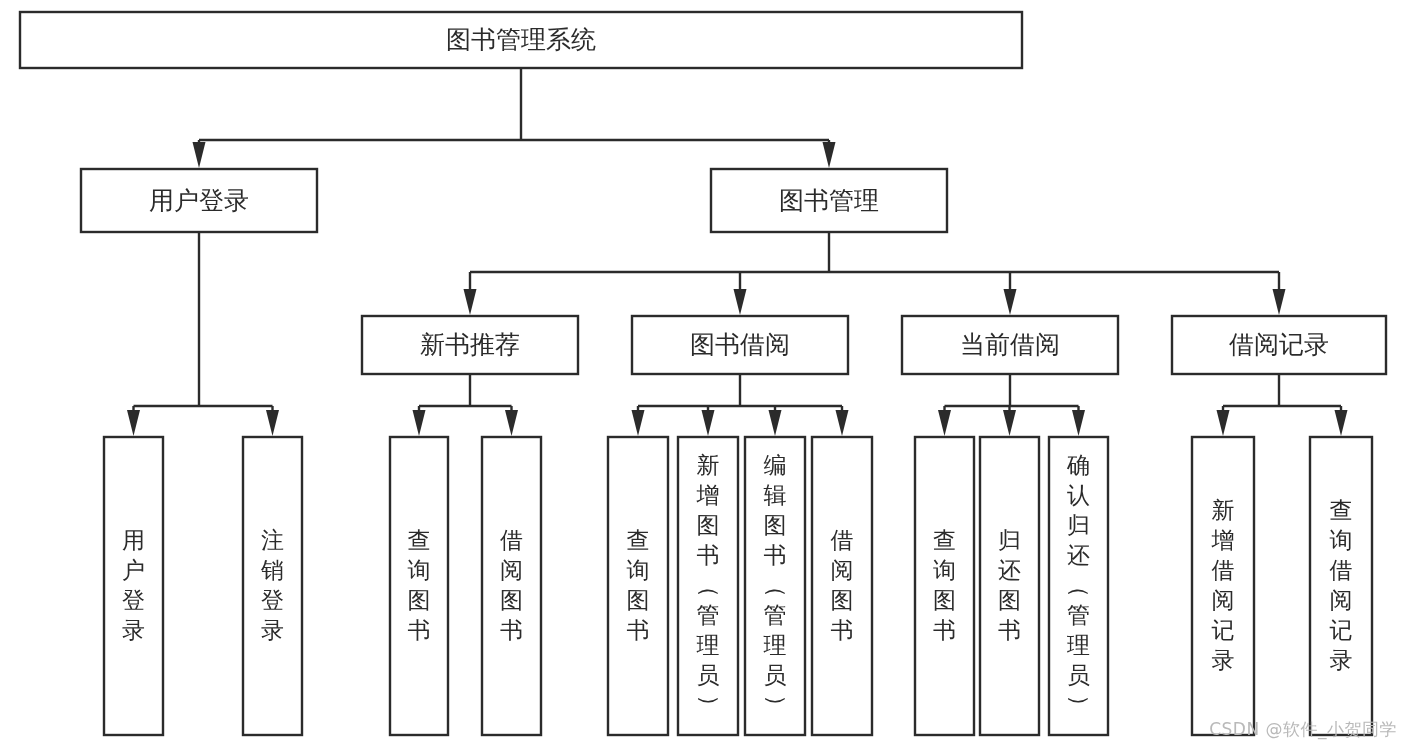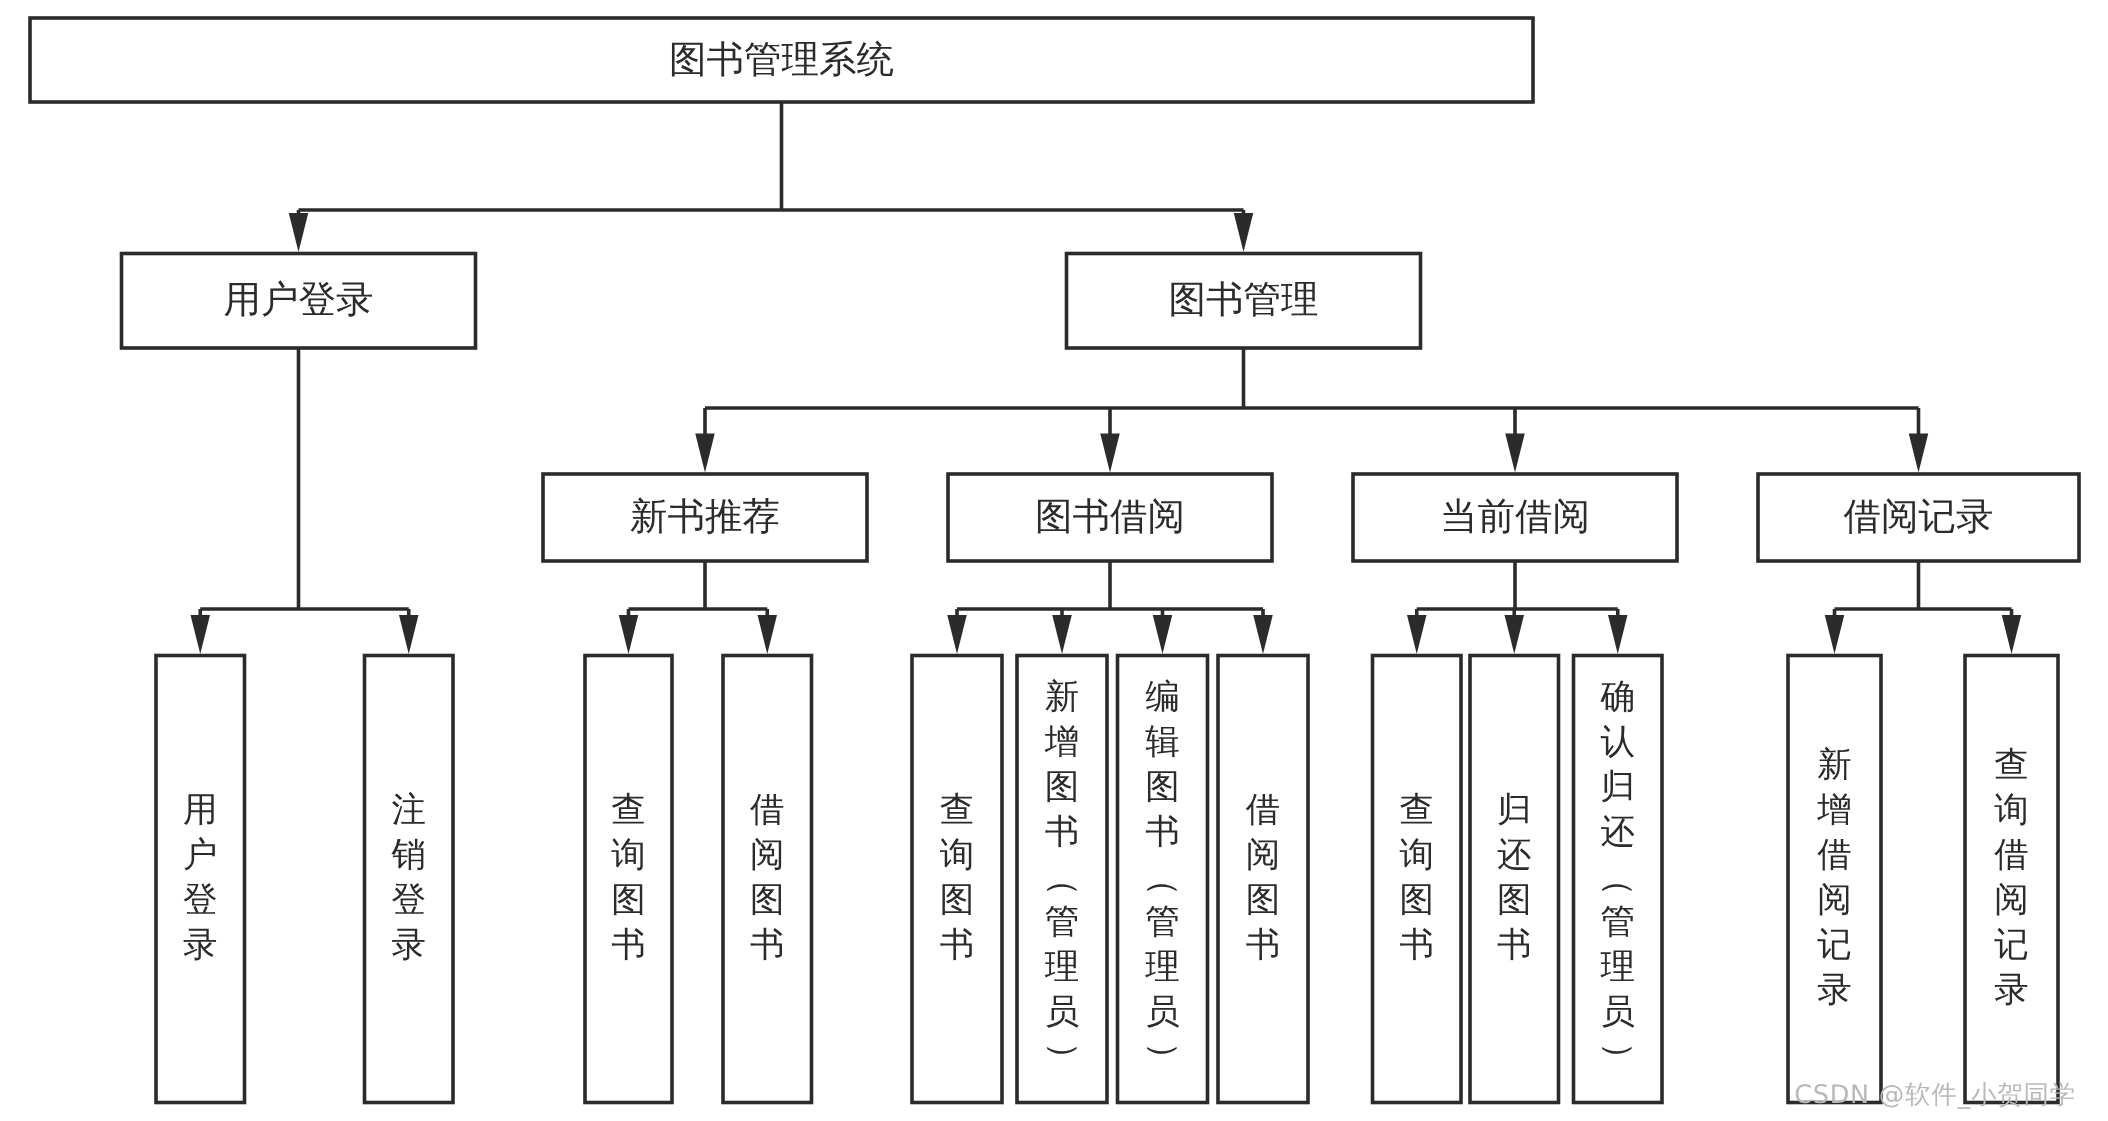--- a/index.html
+++ b/index.html
@@ -43,21 +43,21 @@
     stroke-width: 2.4;
     fill: none;
     stroke-linecap: butt;
   }
   .arrow-head {
     fill: #2b2b2b;
     stroke: none;
   }
   .watermark {
     position: absolute;
-    right: 21px;
+    right: 8px;
     bottom: 6px;
     font-family: "DejaVu Sans", "Liberation Sans", sans-serif;
     font-size: 17px;
     color: #b9b9b9;
     letter-spacing: 0.5px;
     white-space: nowrap;
     pointer-events: none;
   }
 </style>
 </head>

